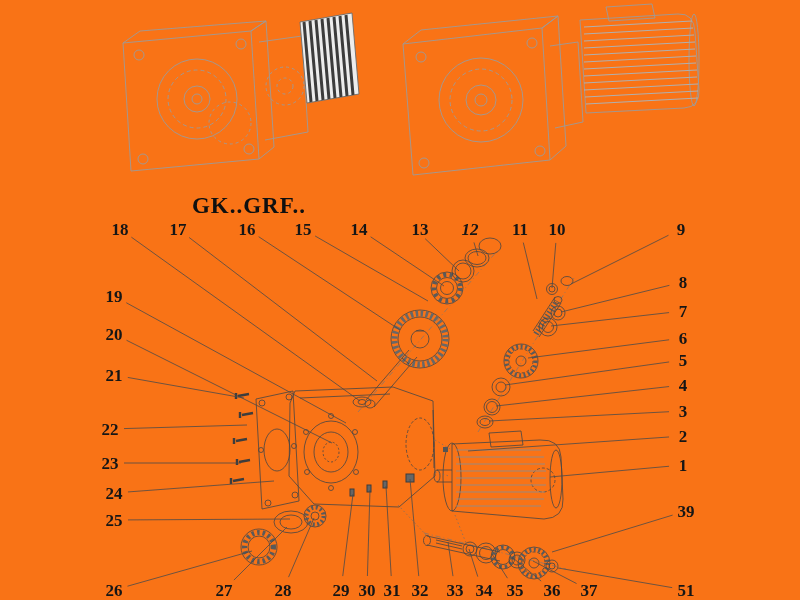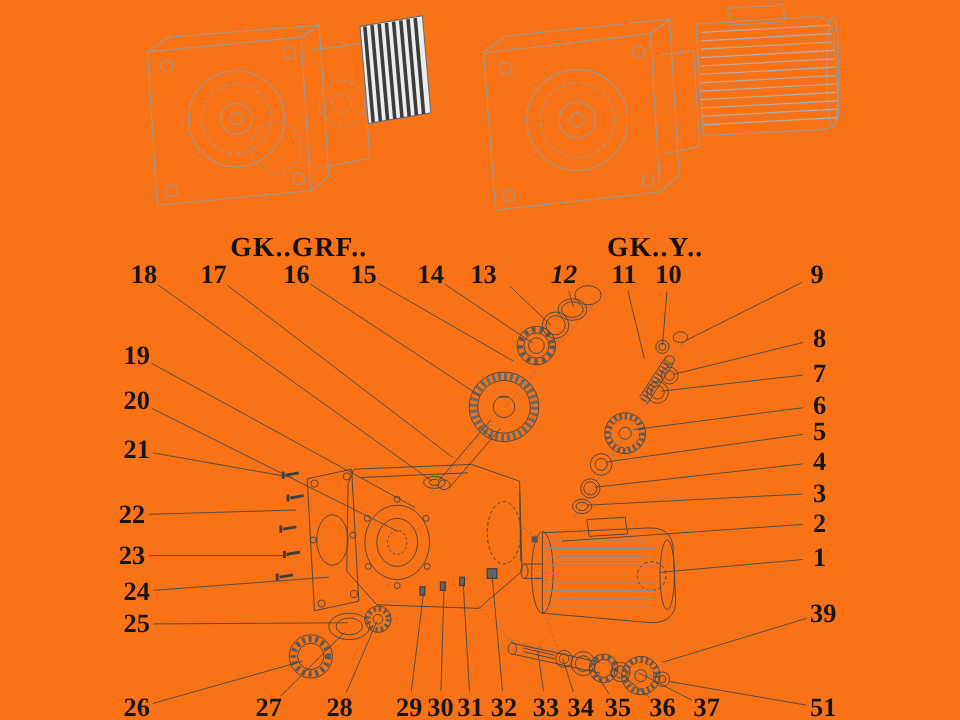--- a/index.html
+++ b/index.html
@@ -1,19 +1,19 @@
 <!DOCTYPE html>
 <html><head>
 <meta charset="utf-8">
 <style>
   html,body{margin:0;padding:0;background:#ffffff;}
   .stage{position:relative;width:800px;height:600px;background:#f97316;overflow:hidden;
          font-family:"Liberation Serif", serif;}
   #art{position:absolute;left:0;top:0;}
-  .callout{position:absolute;transform:translate(-50%,-50%);font-weight:700;font-size:22px;
+  .callout{position:absolute;transform:translate(-50%,-50%);font-weight:700;font-size:17px;
            color:#161616;line-height:1;user-select:none;}
   .variant-label{position:absolute;transform:translate(-50%,-50%);font-weight:700;font-size:23px;
            letter-spacing:1px;color:#101010;white-space:nowrap;}
   #leaders line{stroke:#4a4a4a;stroke-width:0.8;}
 </style>
 </head>
 <body>
 
 <div class="stage">
 
@@ -280,29 +280,28 @@
         <line x1="418.74382613145303" y1="576.0564700591285" x2="410" y2="479"></line>
         <line x1="452.9797034969958" y1="576.146538265114" x2="448" y2="542"></line>
         <line x1="477.768585949725" y1="576.6547710722095" x2="469" y2="549"></line>
         <line x1="507.4625501205692" y1="578.20225236263" x2="492" y2="554"></line>
         <line x1="541.1769728132438" y1="581.1195674365076" x2="513" y2="558"></line>
         <line x1="576.568078270118" y1="583.5620405327396" x2="533" y2="561"></line>
       </g>
 </svg>
 
 <div class="variant-label" style="left:249px;top:206px">GK..GRF..</div>
-<div class="variant-label" style="left:546px;top:206px">GK..Y..</div>
 
 <div id="callouts">
       <span class="callout" style="left: 120px; top: 229px;">18</span>
       <span class="callout" style="left: 178px; top: 229px;">17</span>
       <span class="callout" style="left: 247px; top: 229px;">16</span>
       <span class="callout" style="left: 303px; top: 229px;">15</span>
       <span class="callout" style="left: 359px; top: 229px;">14</span>
-      <span class="callout" style="left: 403px; top: 229px;">13</span>
+      <span class="callout" style="left: 420px; top: 229px;">13</span>
       <span class="callout" style="left: 470px; top: 229px; font-style: italic;">12</span>
       <span class="callout" style="left: 520px; top: 229px;">11</span>
       <span class="callout" style="left: 557px; top: 229px;">10</span>
       <span class="callout" style="left: 681px; top: 229px;">9</span>
       <span class="callout" style="left: 683px; top: 282px;">8</span>
       <span class="callout" style="left: 683px; top: 311px;">7</span>
       <span class="callout" style="left: 683px; top: 338px;">6</span>
       <span class="callout" style="left: 683px; top: 360px;">5</span>
       <span class="callout" style="left: 683px; top: 385px;">4</span>
       <span class="callout" style="left: 683px; top: 411px;">3</span>

